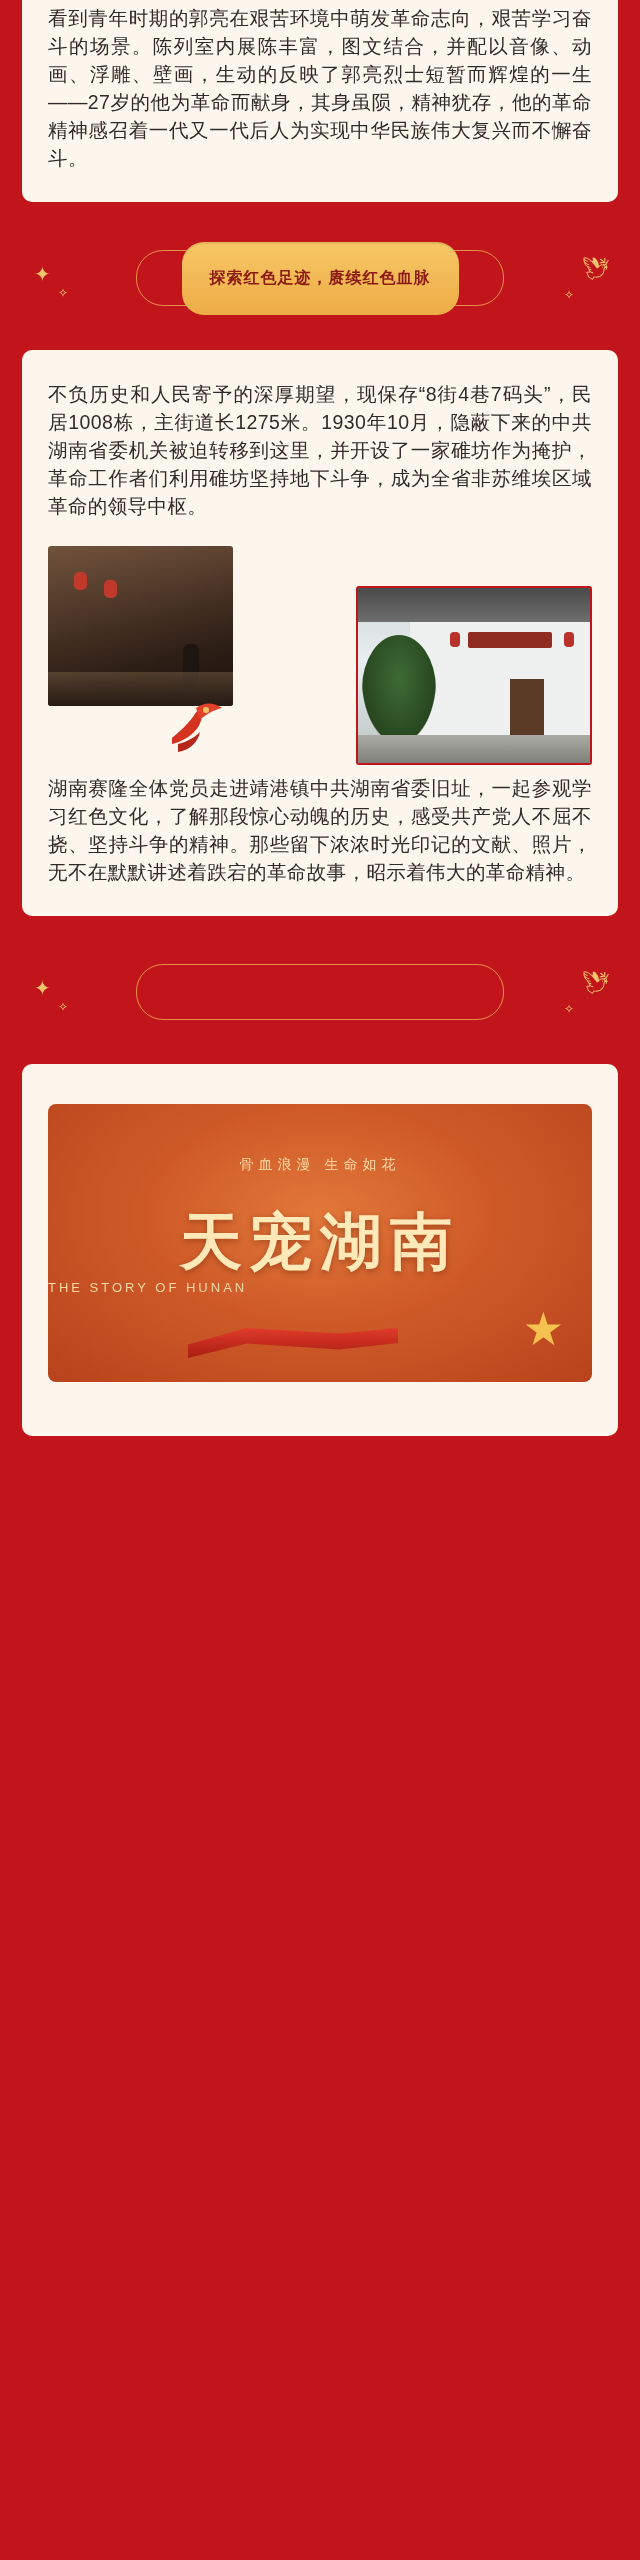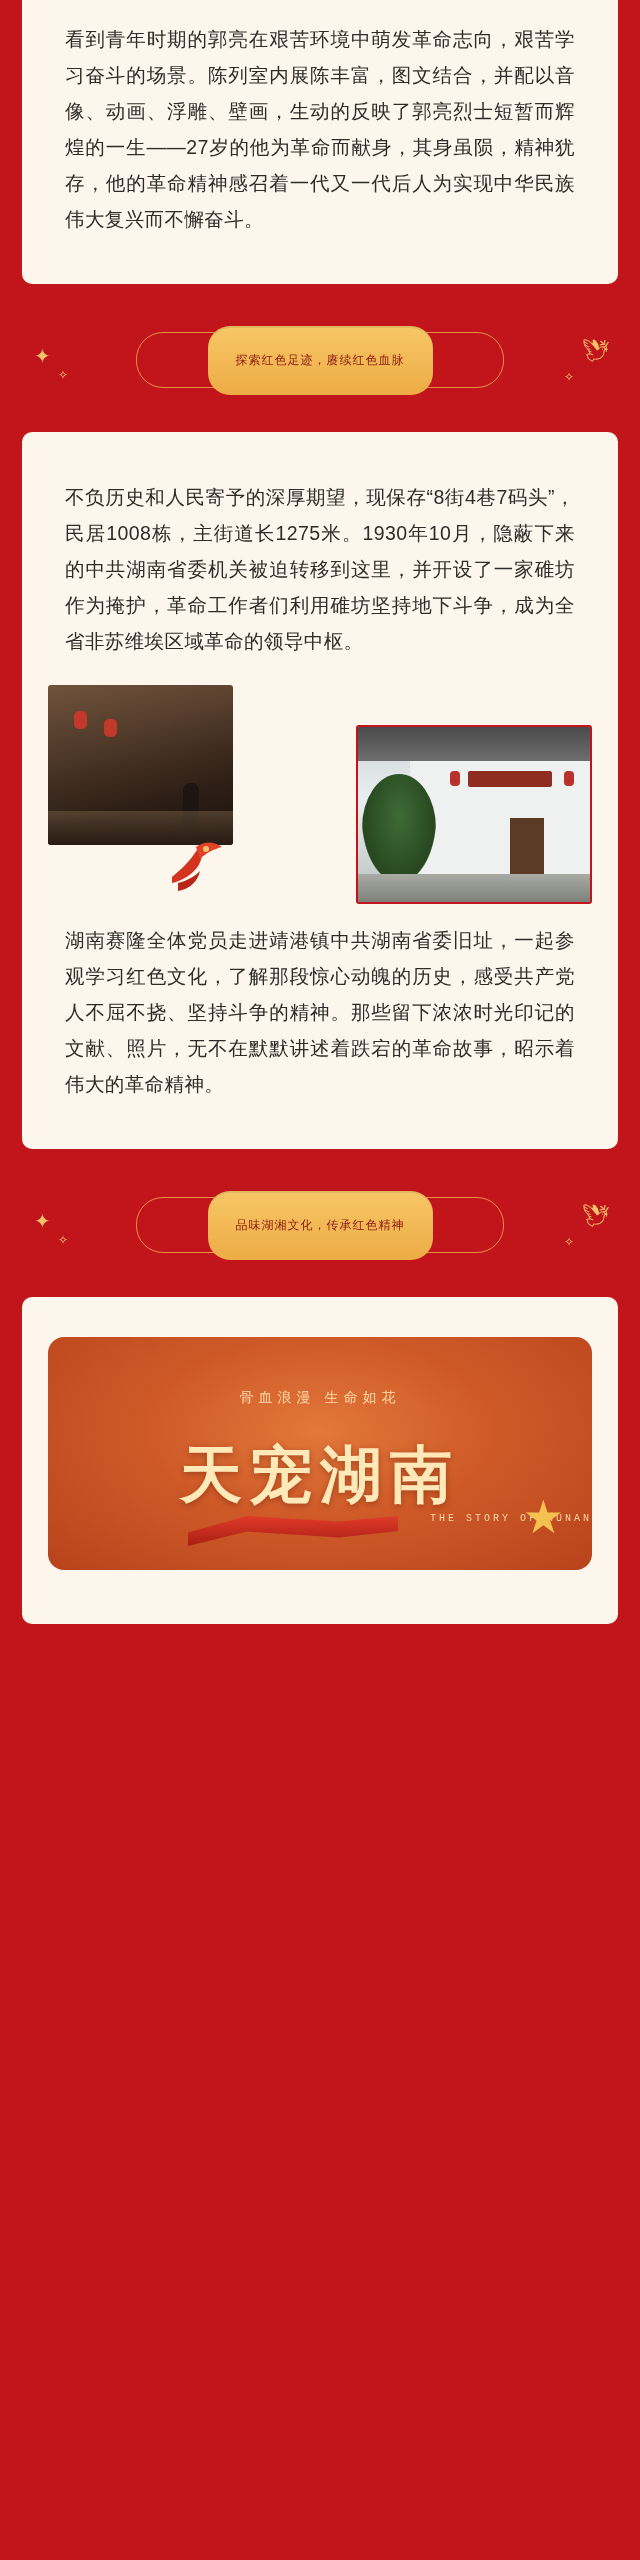--- a/index.html
+++ b/index.html
@@ -29,45 +29,45 @@
     padding: 30px 26px 30px 26px;
     box-sizing: border-box;
   }
   .card.top {
     margin-top: 0;
     border-radius: 0 0 10px 10px;
     padding-top: 4px;
   }
   .para {
     font-size: 19.5px;
-    line-height: 36px;
+    line-height: 28px;
     color: #2e2b28;
     text-align: justify;
     text-justify: inter-ideograph;
     letter-spacing: 0.4px;
-    margin: 17px;
+    margin: 0;
   }
 
   
   .section-head {
     position: relative;
     height: 92px;
     margin: 30px 0 26px 0;
     display: flex;
     align-items: center;
     justify-content: center;
   }
   .banner {
     background: #f3b95a;
     background: linear-gradient(180deg,#f7c766 0%, #edac46 100%);
     border-radius: 22px;
     padding: 26px 28px;
-    font-size: 12px;
+    font-size: 16px;
     color: #8c1b14;
-    font-weight: normal;
+    font-weight: bold;
     letter-spacing: 1px;
     box-shadow: 0 2px 0 rgba(0,0,0,0.08) inset;
     white-space: nowrap;
     position: relative;
     z-index: 3;
   }
   .banner-outline {
     position: absolute;
     left: 50%;
     top: 50%;
@@ -193,22 +193,22 @@
     top: 152px;
     width: 62px;
     height: 58px;
     z-index: 5;
   }
 
   
   .poster {
     position: relative;
     margin: 10px 0 24px 0;
-    height: 233px;
-    border-radius: 16px;
+    height: 278px;
+    border-radius: 8px;
     overflow: hidden;
     background: radial-gradient(ellipse at 50% 40%, #e2783a 0%, #cf5a28 45%, #b8431c 100%);
   }
   .poster .subtitle {
     position: absolute;
     top: 52px;
     width: 100%;
     text-align: center;
     color: #ffdca8;
     font-size: 14px;
@@ -223,25 +223,25 @@
     font-size: 62px;
     font-weight: bold;
     letter-spacing: 8px;
     font-family: "Liberation Serif", serif;
     text-shadow: 0 2px 6px rgba(90,20,0,0.4);
   }
   .poster .engtitle {
     position: absolute;
     top: 176px;
     width: 100%;
-    text-align: right;
+    text-align: left;
     color: #f6d8a6;
-    font-size: 10px;
+    font-size: 13px;
     letter-spacing: 3px;
-    font-family: Liberation Mono, monospace;
+    font-family: Liberation Sans, sans-serif;
   }
   .poster .red-ribbon {
     position: absolute;
     left: 140px;
     bottom: 24px;
     width: 210px;
     height: 30px;
     background: linear-gradient(180deg,#e03b2a,#a81d12);
     clip-path: polygon(0 55%, 28% 0, 72% 18%, 100% 0, 100% 50%, 72% 72%, 28% 52%, 0 100%);
   }
@@ -304,21 +304,20 @@
       </div>
     </div>
 
     <p class="para">湖南赛隆全体党员走进靖港镇中共湖南省委旧址，一起参观学习红色文化，了解那段惊心动魄的历史，感受共产党人不屈不挠、坚持斗争的精神。那些留下浓浓时光印记的文献、照片，无不在默默讲述着跌宕的革命故事，昭示着伟大的革命精神。</p>
   </div>
 
   <div class="section-head">
     <span class="deco spark-l">✦</span>
     <span class="deco spark-l2">✧</span>
     <div class="banner-outline"></div>
-    <div class="banner">品味湖湘文化，传承红色精神</div>
     <span class="deco dove-r">🕊</span>
     <span class="deco spark-r">✧</span>
   </div>
 
   <div class="card">
     <div class="poster">
       <div class="subtitle">骨血浪漫  生命如花</div>
       <div class="maintitle">天宠湖南</div>
       <div class="engtitle">THE STORY OF HUNAN</div>
       <div class="red-ribbon"></div>

